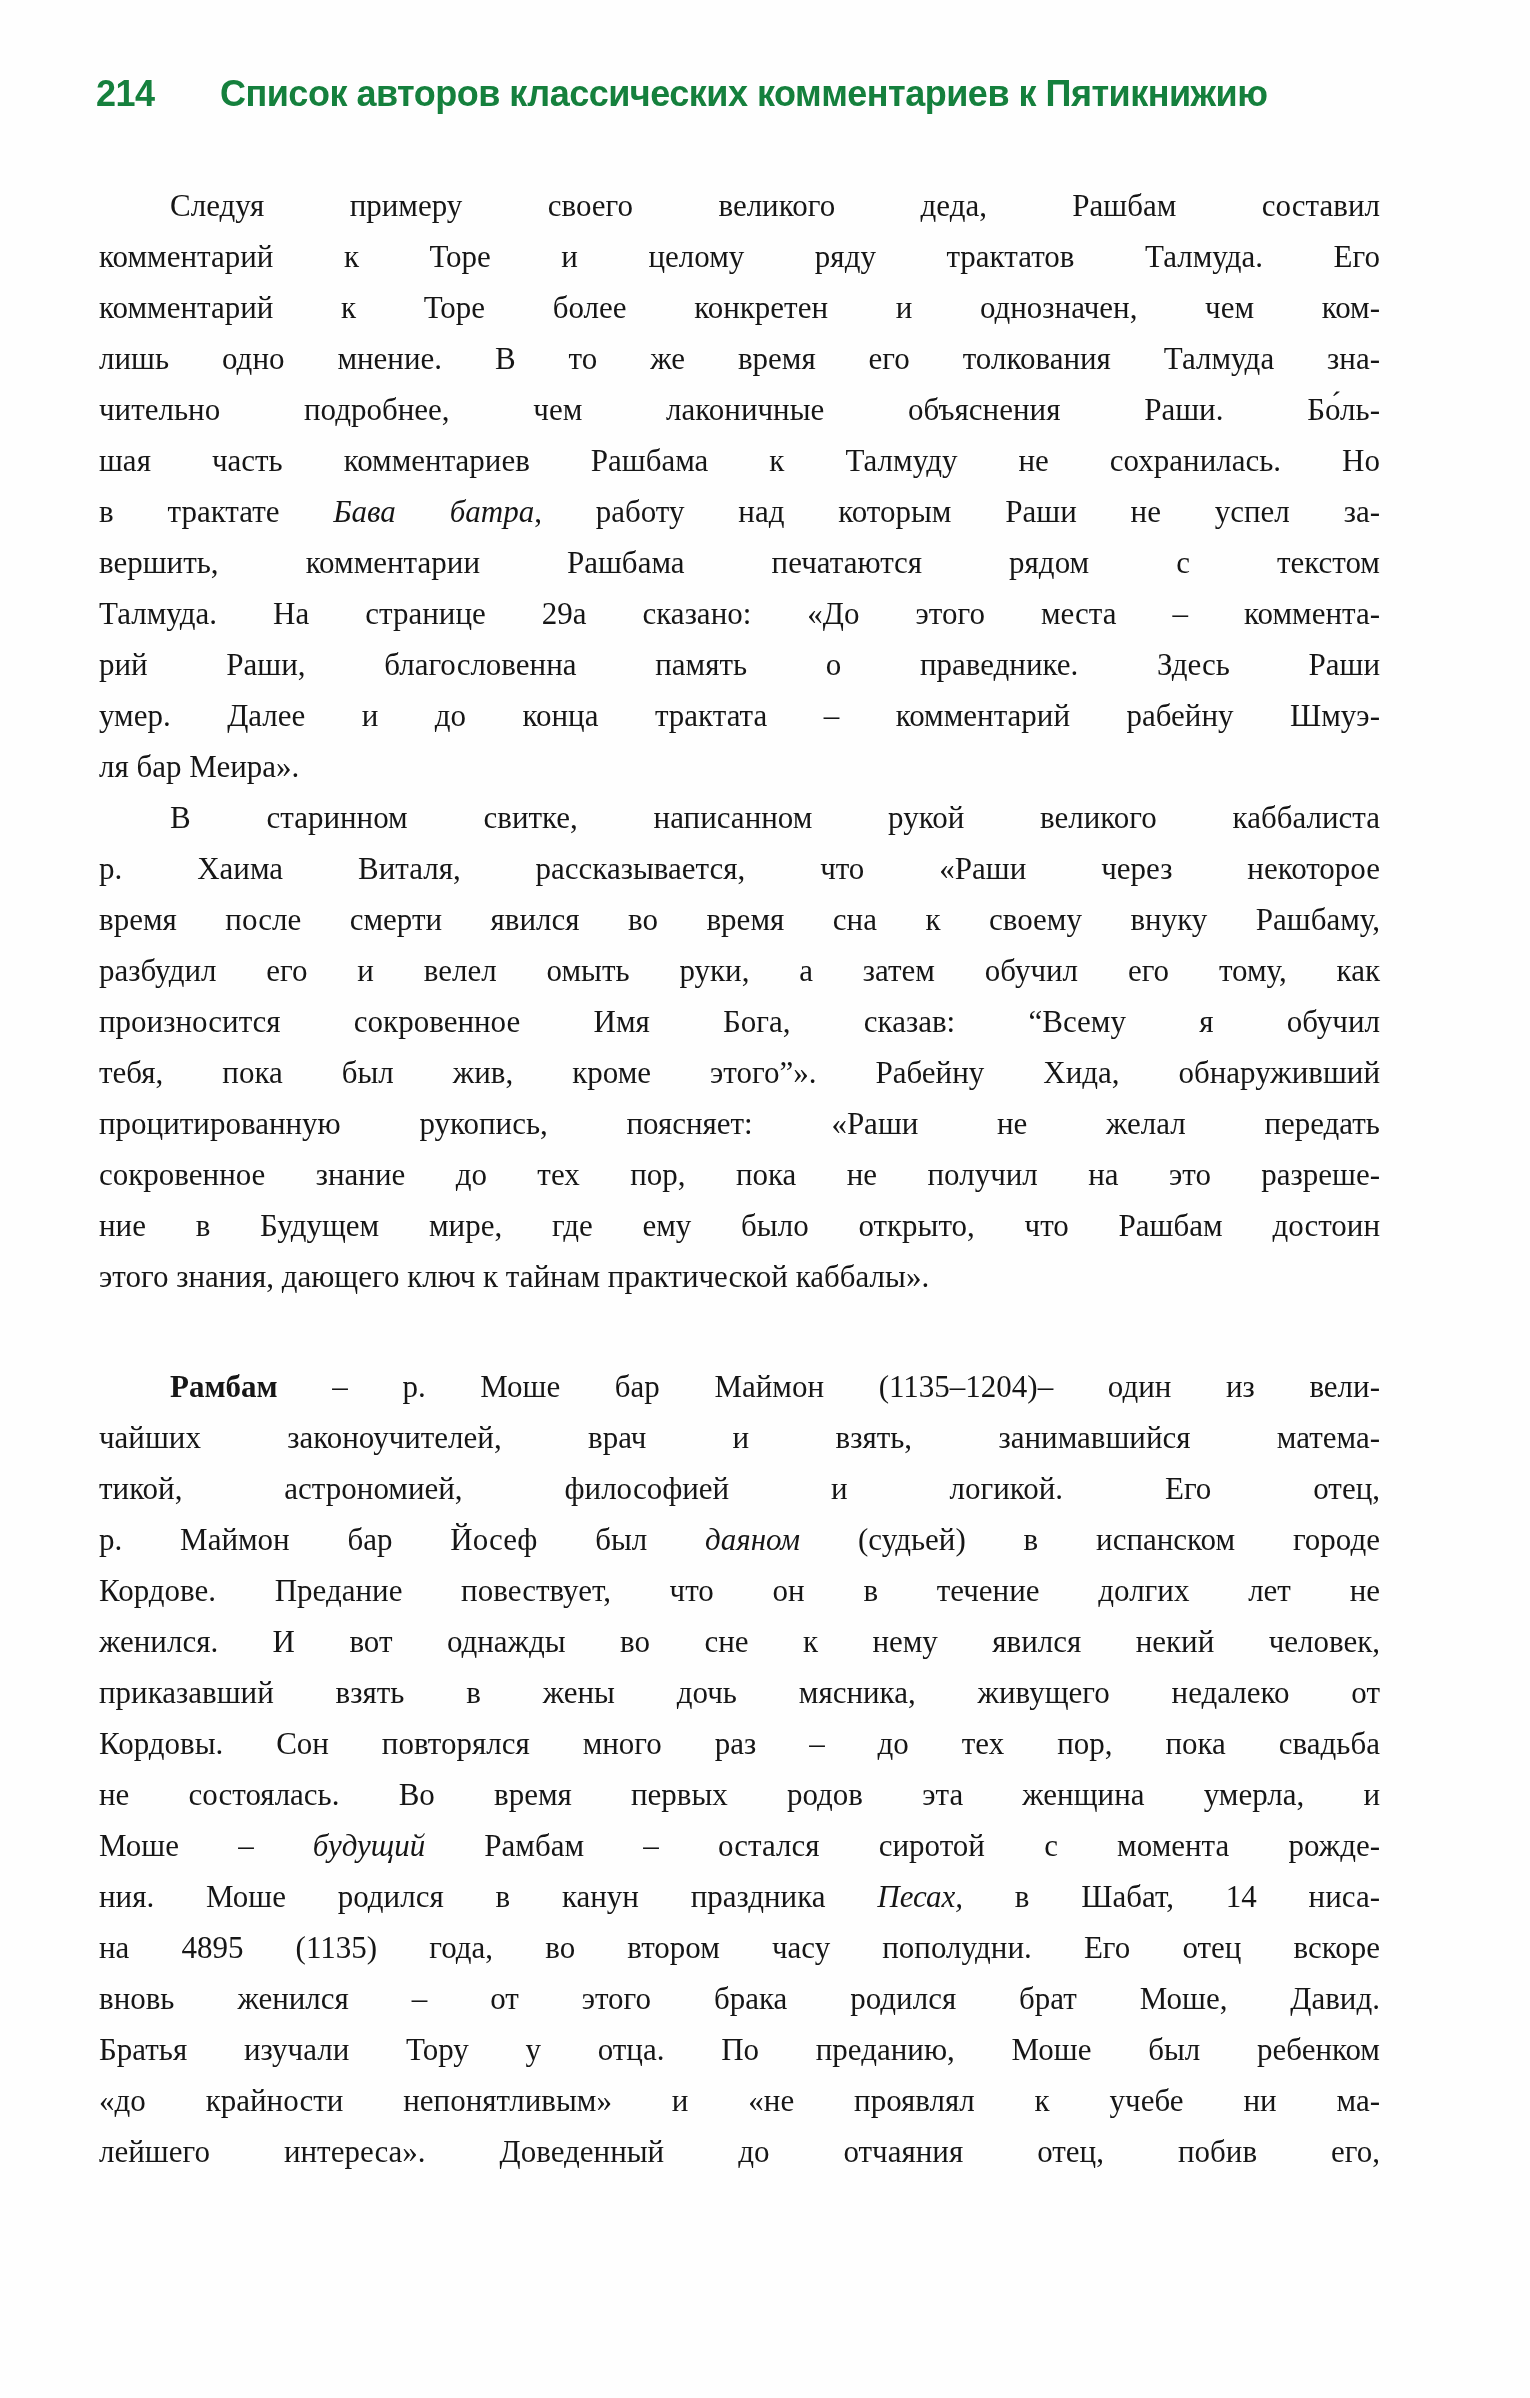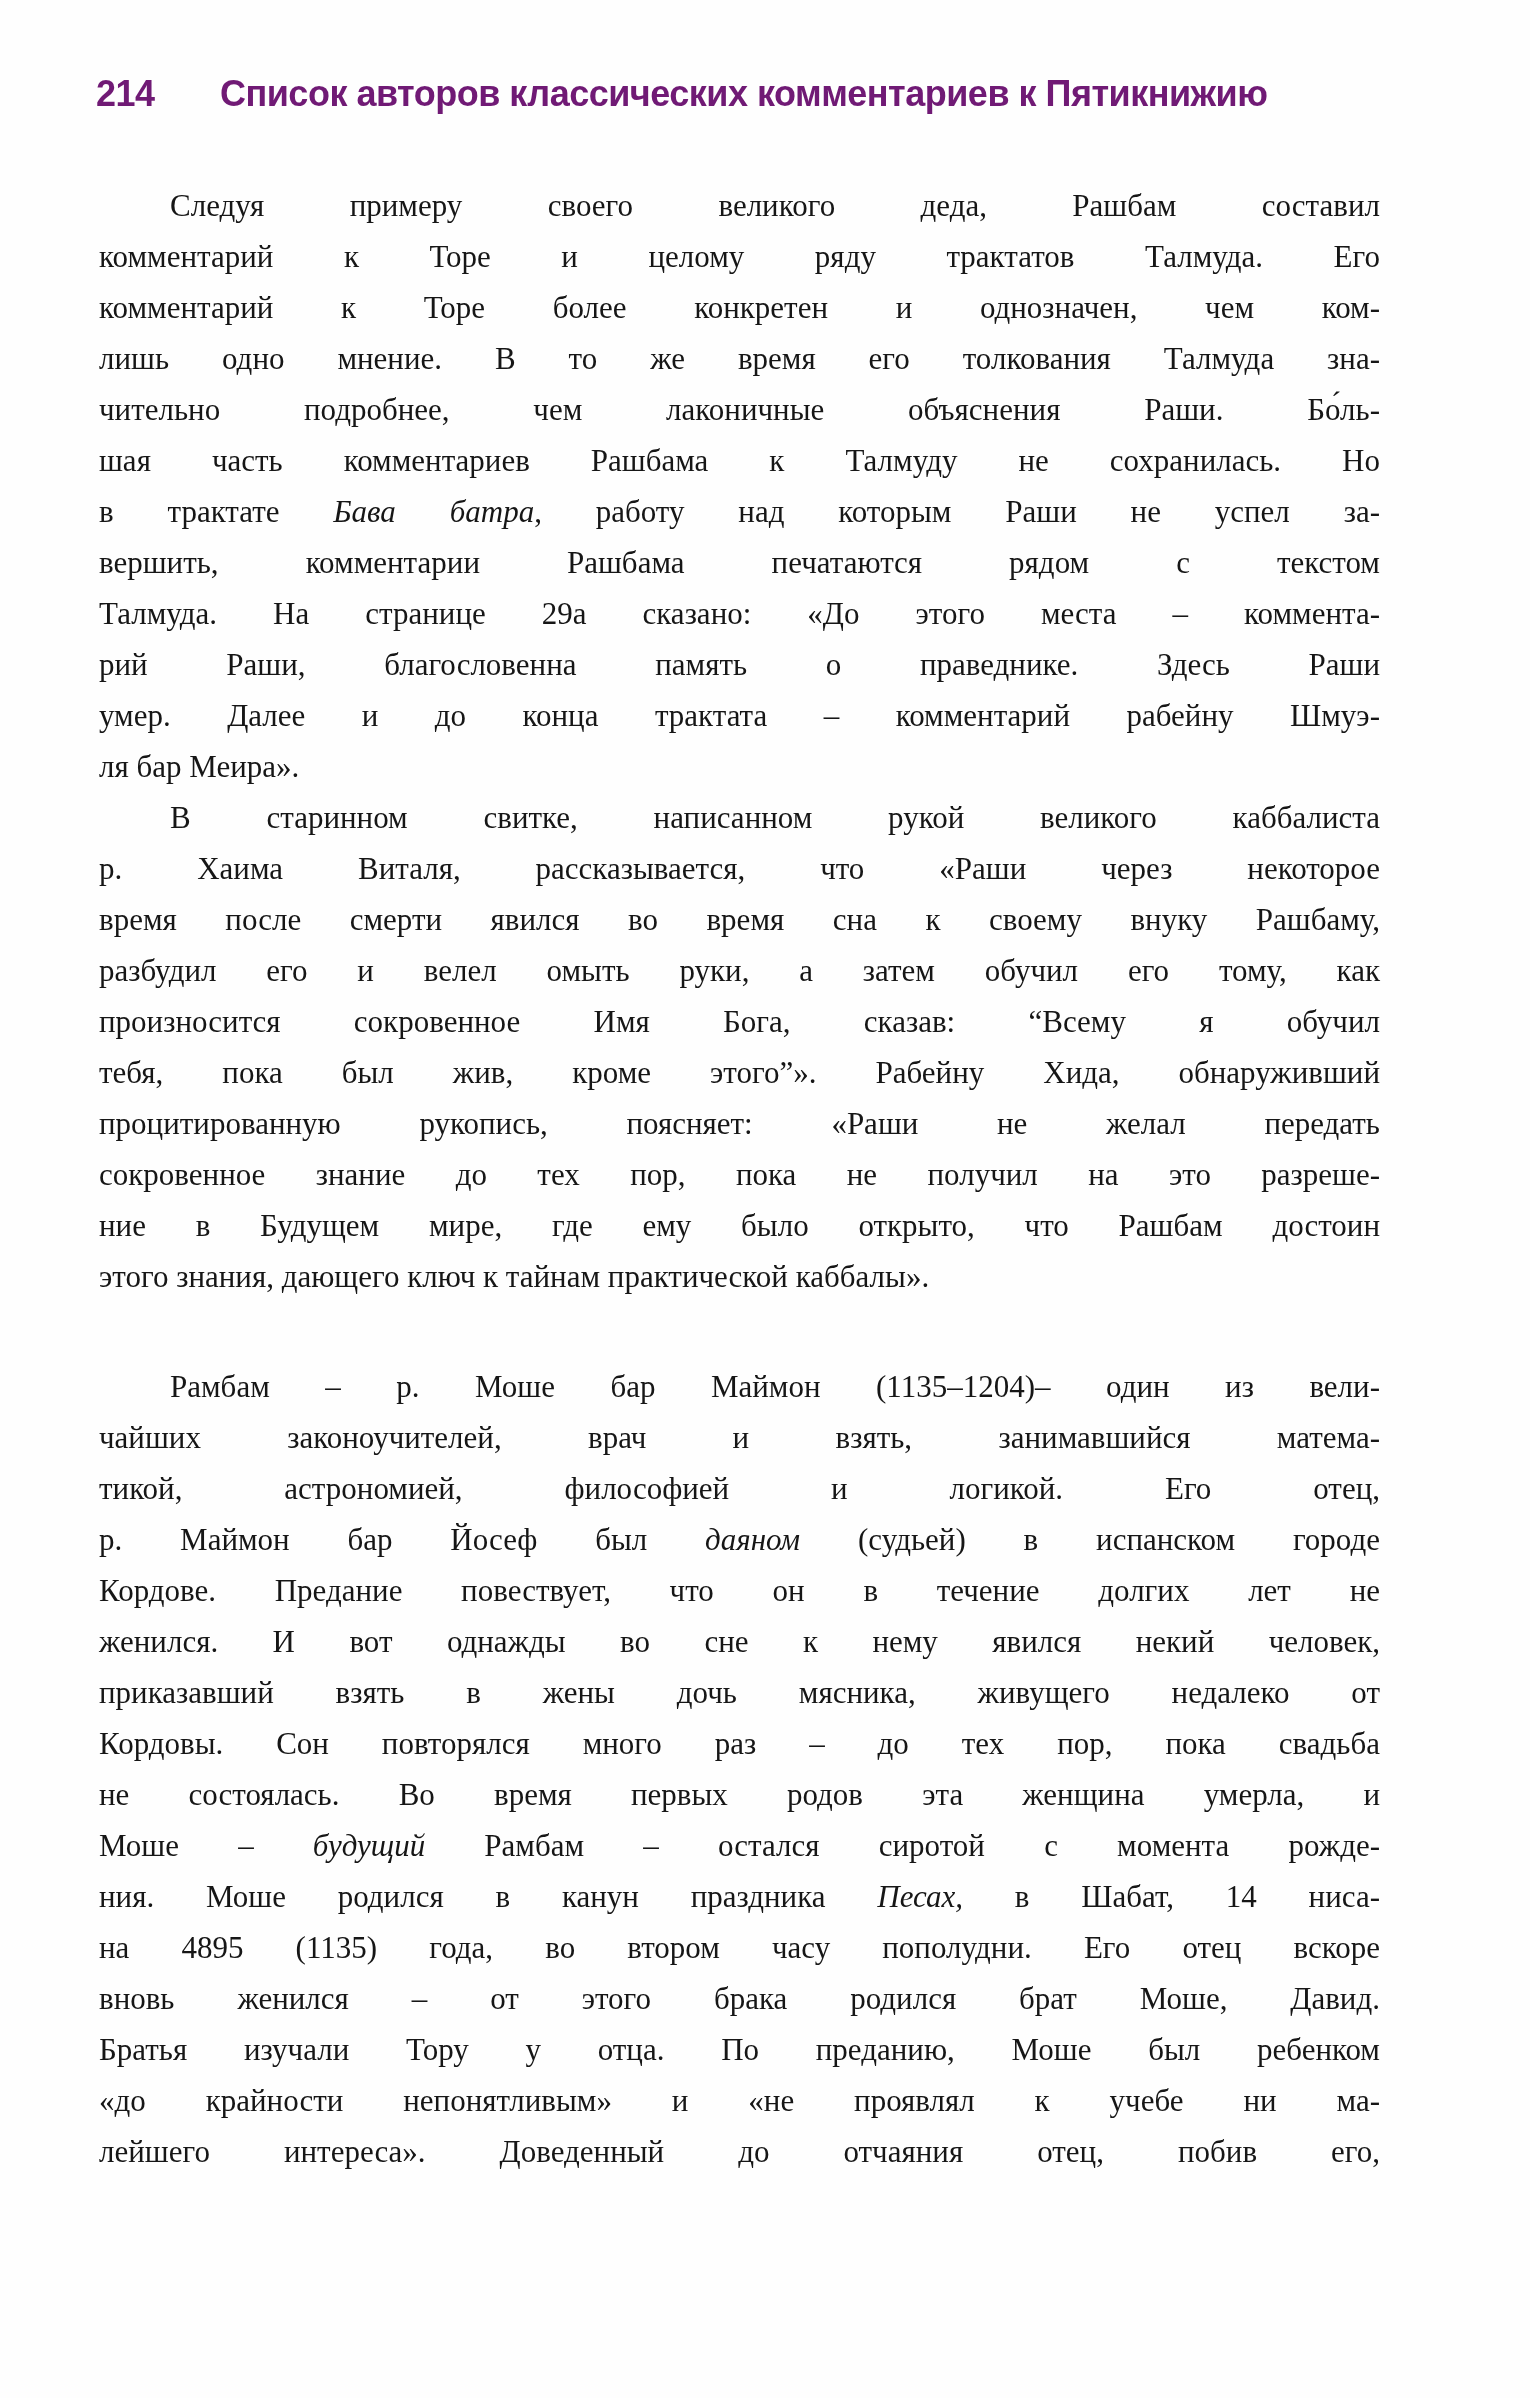--- a/index.html
+++ b/index.html
@@ -16,21 +16,21 @@
     position: absolute;
     left: 96px;
     top: 73px;
     width: 1300px;
     display: flex;
     align-items: baseline;
     font-family: "Liberation Sans", sans-serif;
     font-weight: bold;
     font-size: 36px;
     letter-spacing: -0.5px;
-    color: #701a75;
+    color: #15803d;
     white-space: nowrap;
   }
   .pagenum { display: inline-block; width: 124px; }
   .body-text {
     position: absolute;
     left: 99px;
     top: 180px;
     width: 1281px;
     font-size: 31px;
   }
@@ -38,21 +38,21 @@
   .line {
     height: 51px;
     line-height: 51px;
     text-align: justify;
     text-align-last: justify;
     white-space: normal;
   }
   .line.nojust { text-align-last: left; }
   .line.indent { padding-left: 71px; }
   .it { font-style: italic; }
-  .bd { font-weight: normal; margin-top: 40px; }
+  .bd { font-weight: bold; margin-top: 40px; }
 </style>
 </head>
 <body>
 
 <div class="page">
   <header class="running-head">
     <span class="pagenum">214</span>
     <span class="headtitle">Список авторов классических комментариев к Пятикнижию</span>
   </header>
   <main class="body-text" id="content">

